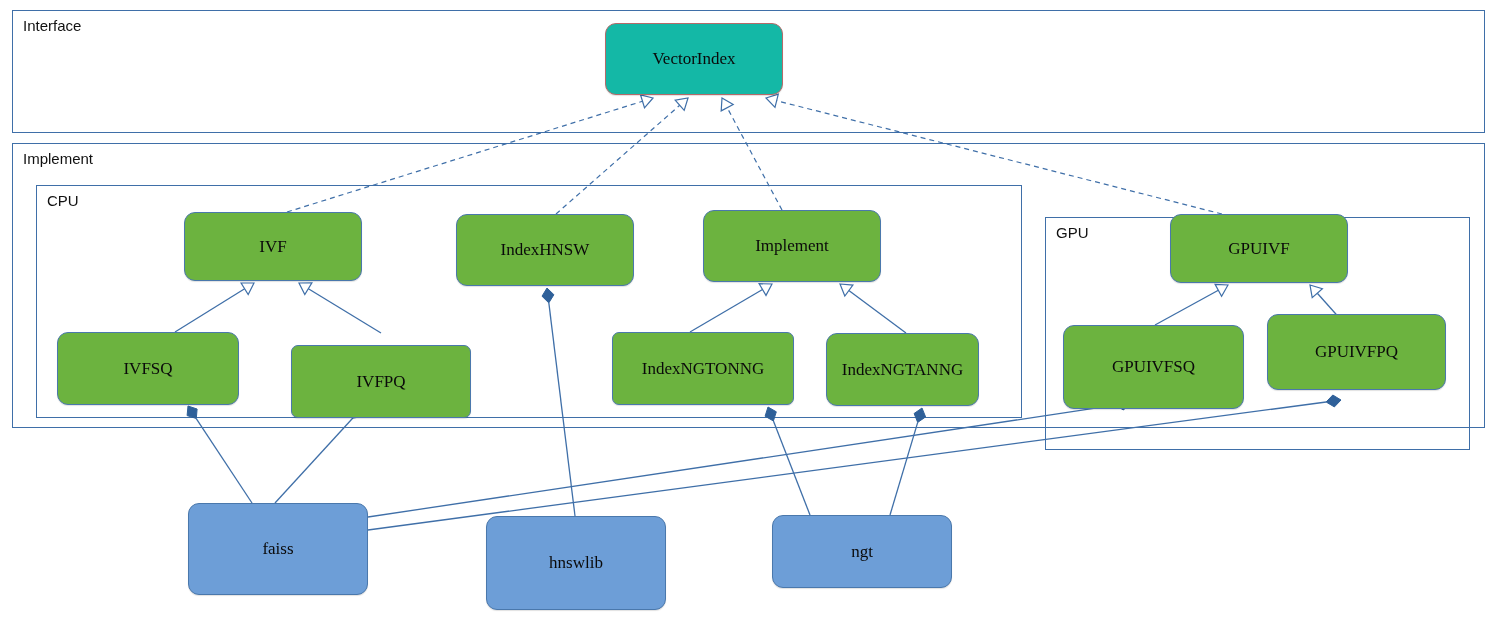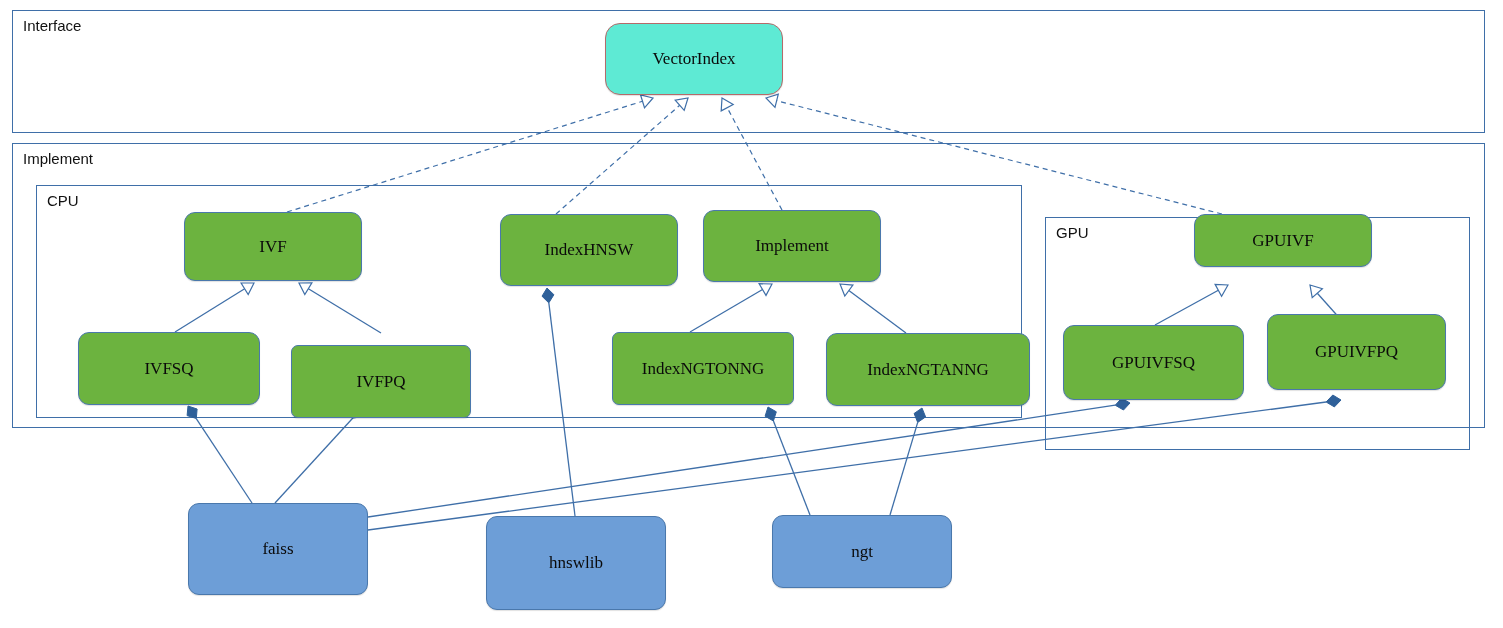--- a/index.html
+++ b/index.html
@@ -24,21 +24,21 @@
     background-size:6px 4px;background-repeat:repeat-x;
   }
   .node{
     position:absolute;box-sizing:border-box;border-radius:11px;
     border:1px solid #4a78ac;
     display:flex;align-items:center;justify-content:center;
     font-family:"Liberation Serif",serif;font-size:17px;color:#0a0a0a;
     text-align:center;line-height:1.15;
     box-shadow:0 1px 1px rgba(0,0,0,.12);
   }
-  .node.iface{background:#5eead4;border-color:#b56a6a;border-radius:15px;}
+  .node.iface{background:#14b8a6;border-color:#b56a6a;}
   .node.impl{background:#6cb33f;border-color:#4a78ac;}
   .node.third{background:#6d9ed7;border-color:#4a78ac;}
   svg.edges{position:absolute;left:0;top:0;width:1503px;height:628px;pointer-events:none;}
   svg.edges line,svg.edges polyline{stroke:#3f6fa8;stroke-width:1.3;fill:none;}
   svg.edges line.dash,svg.edges polyline.dash{stroke-dasharray:5 4;stroke-width:1.2;}
   .tri-open{fill:#ffffff;stroke:#3f6fa8;stroke-width:1.2;}
   .diamond-solid{fill:#2f6099;stroke:#2f6099;stroke-width:1;}
 </style>
 </head>
 <body>
@@ -133,42 +133,42 @@
       </g>
     </svg>
 
   <div id="node-layer">
       <div class="node iface" style="left: 605px; top: 23px; width: 178px; height: 72px;">
         <span>VectorIndex</span>
       </div>
       <div class="node impl" style="left: 184px; top: 212px; width: 178px; height: 69px;">
         <span>IVF</span>
       </div>
-      <div class="node impl" style="left: 456px; top: 214px; width: 178px; height: 72px; margin-left: 44px;">
+      <div class="node impl" style="left: 456px; top: 214px; width: 178px; height: 72px;">
         <span>IndexHNSW</span>
       </div>
       <div class="node impl" style="left: 703px; top: 210px; width: 178px; height: 72px;">
         <span>Implement</span>
       </div>
-      <div class="node impl" style="left: 78px; top: 332px; width: 182px; height: 73px;">
+      <div class="node impl" style="left: 57px; top: 332px; width: 182px; height: 73px;">
         <span>IVFSQ</span>
       </div>
       <div class="node impl" style="left: 291px; top: 345px; width: 180px; height: 73px; border-radius: 7px;">
         <span>IVFPQ</span>
       </div>
       <div class="node impl" style="left: 612px; top: 332px; width: 182px; height: 73px; border-radius: 7px;">
         <span>IndexNGTONNG</span>
       </div>
-      <div class="node impl" style="left: 826px; top: 333px; width: 204px; height: 73px;">
+      <div class="node impl" style="left: 826px; top: 333px; width: 153px; height: 73px;">
         <span>IndexNGTANNG</span>
       </div>
-      <div class="node impl" style="left: 1170px; top: 214px; width: 178px; height: 53px; margin-left: 24px;">
+      <div class="node impl" style="left: 1170px; top: 214px; width: 178px; height: 69px;">
         <span>GPUIVF</span>
       </div>
-      <div class="node impl" style="left: 1063px; top: 325px; width: 181px; height: 75px;">
+      <div class="node impl" style="left: 1063px; top: 325px; width: 181px; height: 84px;">
         <span>GPUIVFSQ</span>
       </div>
       <div class="node impl" style="left: 1267px; top: 314px; width: 179px; height: 76px;">
         <span>GPUIVFPQ</span>
       </div>
       <div class="node third" style="left: 188px; top: 503px; width: 180px; height: 92px;">
         <span>faiss</span>
       </div>
       <div class="node third" style="left: 486px; top: 516px; width: 180px; height: 94px; align-items: center;">
         <span>hnswlib</span>

